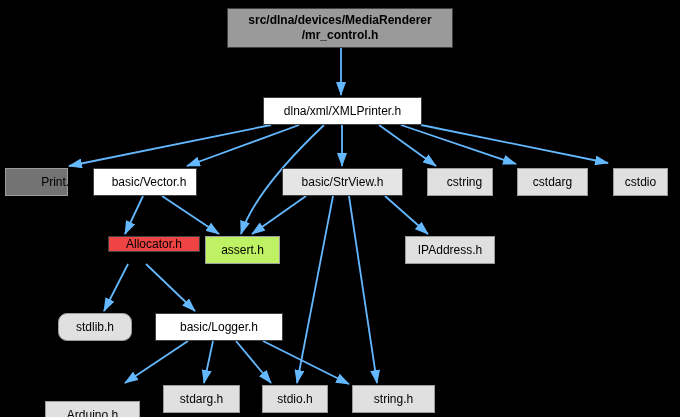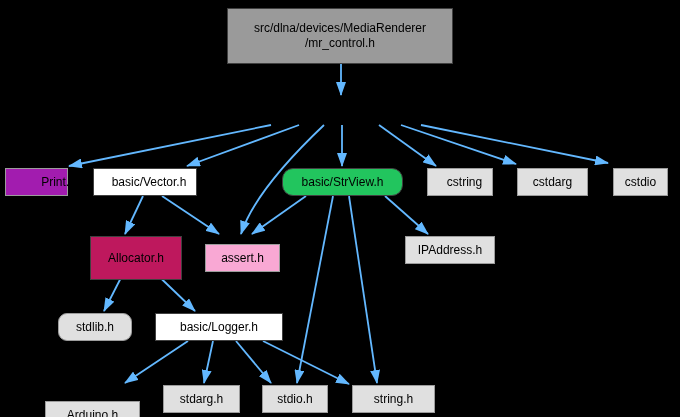--- a/index.html
+++ b/index.html
@@ -60,30 +60,31 @@
       <path d="M385,196 L428,234" fill="none" stroke="#63b8ff" stroke-width="1.8" marker-end="url(#arrowhead)"></path>
       <path d="M333,196 L297,383" fill="none" stroke="#63b8ff" stroke-width="1.8" marker-end="url(#arrowhead)"></path>
       <path d="M349,196 L377,383" fill="none" stroke="#63b8ff" stroke-width="1.8" marker-end="url(#arrowhead)"></path>
       <path d="M128,264 L104,311" fill="none" stroke="#63b8ff" stroke-width="1.8" marker-end="url(#arrowhead)"></path>
       <path d="M146,264 L195,311" fill="none" stroke="#63b8ff" stroke-width="1.8" marker-end="url(#arrowhead)"></path>
       <path d="M188,341 L125,383" fill="none" stroke="#63b8ff" stroke-width="1.8" marker-end="url(#arrowhead)"></path>
       <path d="M213,341 L204,383" fill="none" stroke="#63b8ff" stroke-width="1.8" marker-end="url(#arrowhead)"></path>
       <path d="M236,341 L271,383" fill="none" stroke="#63b8ff" stroke-width="1.8" marker-end="url(#arrowhead)"></path>
       <path d="M263,341 L349,384" fill="none" stroke="#63b8ff" stroke-width="1.8" marker-end="url(#arrowhead)"></path>
     </svg>
-<div class="node node-current" style="left: 227px; top: 8px; width: 226px; height: 56px; background: rgb(154, 154, 154); border-color: rgb(64, 64, 64);">src/dlna/devices/MediaRenderer
+<div class="node node-current" style="left: 227px; top: 8px; width: 226px; height: 40px; background: rgb(154, 154, 154); border-color: rgb(64, 64, 64); font-weight: bold;">src/dlna/devices/MediaRenderer
 /mr_control.h</div>
-    <div class="node node-external" style="left: 5px; top: 168px; width: 63px; height: 28px; background: #a21caf; border-color: rgb(156, 156, 156); padding-left: 44px;">Print.h</div>
+    <div class="node node-internal" style="left: 263px; top: 97px; width: 159px; height: 28px; background: rgb(255, 255, 255); border-color: rgb(64, 64, 64);">dlna/xml/XMLPrinter.h</div>
+    <div class="node node-external" style="left: 5px; top: 168px; width: 63px; height: 28px; background: #737373; border-color: rgb(156, 156, 156); padding-left: 44px;">Print.h</div>
     <div class="node node-internal" style="left: 93px; top: 168px; width: 104px; height: 28px; background: rgb(255, 255, 255); border-color: rgb(64, 64, 64); padding-left: 8px;">basic/Vector.h</div>
-    <div class="node node-internal" style="left: 282px; top: 168px; width: 121px; height: 28px; background: #22c55e; border-color: rgb(64, 64, 64); border-radius: 11px;">basic/StrView.h</div>
+    <div class="node node-internal" style="left: 282px; top: 168px; width: 121px; height: 28px; background: #e5e5e5; border-color: rgb(64, 64, 64);">basic/StrView.h</div>
     <div class="node node-external" style="left: 427px; top: 168px; width: 66px; height: 28px; background: rgb(224, 224, 224); border-color: rgb(156, 156, 156); padding-left: 9px;">cstring</div>
     <div class="node node-external" style="left: 517px; top: 168px; width: 71px; height: 28px; background: rgb(224, 224, 224); border-color: rgb(156, 156, 156);">cstdarg</div>
     <div class="node node-external" style="left: 613px; top: 168px; width: 55px; height: 28px; background: rgb(224, 224, 224); border-color: rgb(156, 156, 156);">cstdio</div>
-    <div class="node node-internal" style="left: 90px; top: 236px; width: 92px; height: 44px; background: #be185d; border-color: rgb(64, 64, 64);">Allocator.h</div>
-    <div class="node node-external" style="left: 205px; top: 244px; width: 75px; height: 28px; background: #f9a8d4; border-color: rgb(156, 156, 156);">assert.h</div>
+    <div class="node node-internal" style="left: 108px; top: 236px; width: 92px; height: 16px; background: #ef4444; border-color: rgb(64, 64, 64);">Allocator.h</div>
+    <div class="node node-external" style="left: 205px; top: 236px; width: 75px; height: 28px; background: #bef264; border-color: rgb(156, 156, 156);">assert.h</div>
     <div class="node node-external" style="left: 405px; top: 236px; width: 90px; height: 28px; background: rgb(224, 224, 224); border-color: rgb(156, 156, 156);">IPAddress.h</div>
     <div class="node node-external" style="left: 58px; top: 313px; width: 74px; height: 28px; background: rgb(224, 224, 224); border-color: rgb(156, 156, 156); border-radius: 9px;">stdlib.h</div>
     <div class="node node-internal" style="left: 155px; top: 313px; width: 128px; height: 28px; background: rgb(255, 255, 255); border-color: rgb(64, 64, 64);">basic/Logger.h</div>
     <div class="node node-external" style="left: 45px; top: 385px; width: 95px; height: 28px; background: rgb(224, 224, 224); border-color: rgb(156, 156, 156); margin-top: 16px;">Arduino.h</div>
     <div class="node node-external" style="left: 163px; top: 385px; width: 77px; height: 28px; background: rgb(224, 224, 224); border-color: rgb(156, 156, 156);">stdarg.h</div>
     <div class="node node-external" style="left: 262px; top: 385px; width: 66px; height: 28px; background: rgb(224, 224, 224); border-color: rgb(156, 156, 156);">stdio.h</div>
     <div class="node node-external" style="left: 352px; top: 385px; width: 83px; height: 28px; background: rgb(224, 224, 224); border-color: rgb(156, 156, 156);">string.h</div>
   </div>
 
 </body></html>

